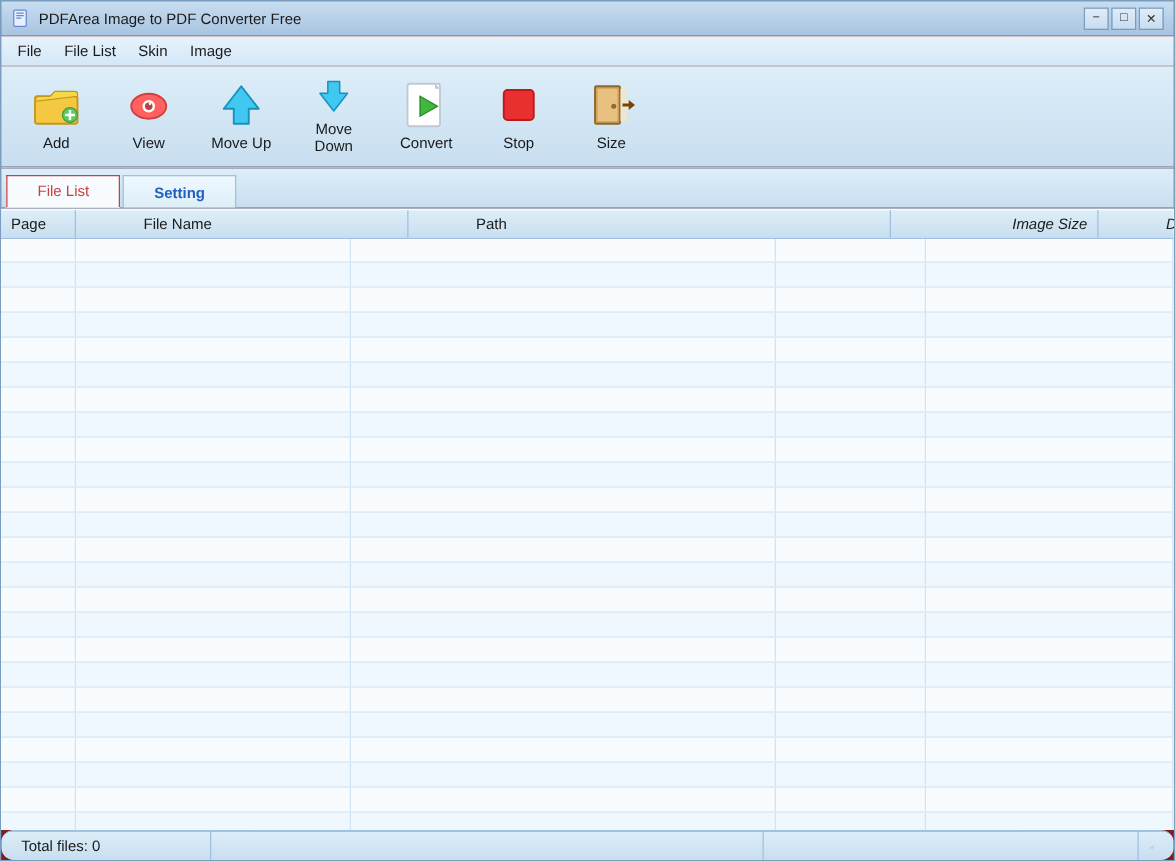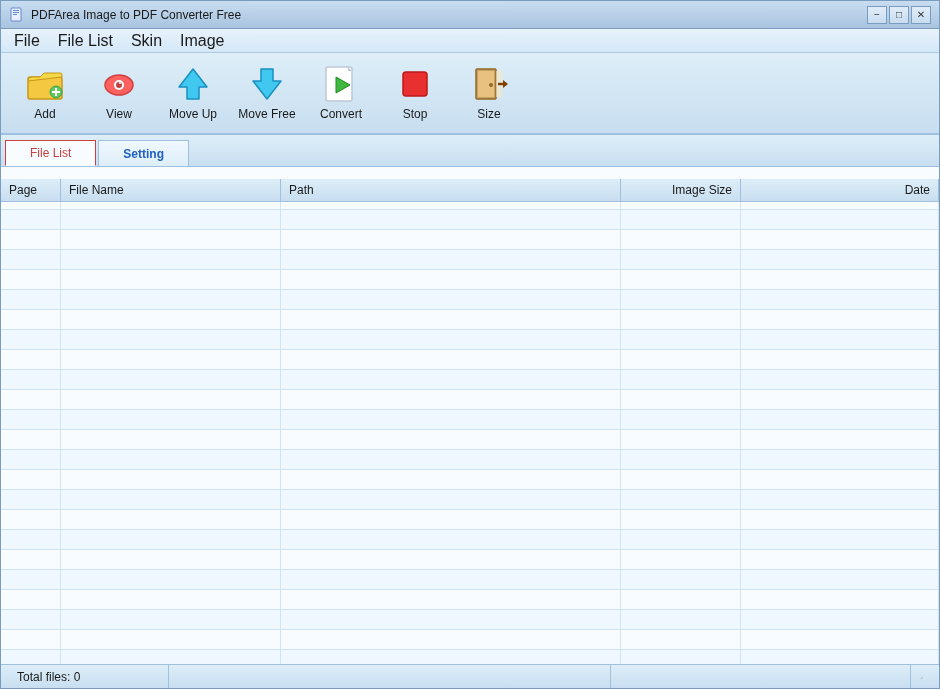--- a/index.html
+++ b/index.html
@@ -74,21 +74,21 @@
       height: 24px;
       display: flex;
       align-items: center;
       padding: 0 4px;
       border-bottom: 1px solid #b0c8e0;
     }
 
     .menu-item {
       padding: 16px 8px;
       cursor: pointer;
-      font-size: 16px;
+      font-size: 12px;
       color: #1a1a1a;
       border: 1px solid transparent;
     }
 
     
     .toolbar {
       background: linear-gradient(to bottom, #ddeef8, #c8def0);
       height: 82px;
       display: flex;
       align-items: center;
@@ -212,34 +212,35 @@
       overflow-y: auto;
       background: #f8fcff;
     }
 
     .table-header {
       display: grid;
       grid-template-columns: 60px 220px 340px 120px 1fr;
       background: linear-gradient(to bottom, #ddeef8, #c8def0);
       border-bottom: 1px solid #a0c0e0;
       position: sticky;
-      top: 12px;
+      top: 1px;
       z-index: 10;
+      gap: 46px;
     }
 
     .th {
       padding: 4px 8px;
       font-size: 12px;
       color: #1a1a1a;
       border-right: 1px solid #a0c0e0;
       font-weight: normal;
       text-align: left;
     }
 
-    .th.right { text-align: right; }
+    .th.right { text-align: right; font-style: italic; }
 
     .table-body {
       display: flex;
       flex-direction: column;
     }
 
     .table-row {
       display: grid;
       grid-template-columns: 60px 220px 340px 120px 1fr;
       border-bottom: 1px solid #d0e4f4;
@@ -259,20 +260,21 @@
     }
 
     
     .status-bar {
       background: linear-gradient(to bottom, #ddeef8, #c8def0);
       height: 24px;
       display: flex;
       align-items: flex-end;
       border-top: 1px solid #a0c0e0;
       padding: 0 8px;
+      border-radius: 10px;
     }
 
     .status-segment {
       height: 100%;
       display: flex;
       align-items: center;
       padding: 0 8px;
       border-right: 1px solid #a0c0e0;
       font-size: 12px;
       color: #1a1a1a;
@@ -354,21 +356,21 @@
         <polygon points="21,4 35,22 27,22 27,34 15,34 15,22 7,22" fill="#40c8f0" stroke="#1890c0" stroke-width="1.5" stroke-linejoin="round"></polygon>
       </svg>
       <span class="toolbar-btn-label">Move Up</span>
     </div>
 
     <div class="toolbar-btn">
       <svg class="icon-move-down" viewBox="0 0 42 38">
 
         <polygon points="21,34 35,16 27,16 27,4 15,4 15,16 7,16" fill="#40c8f0" stroke="#1890c0" stroke-width="1.5" stroke-linejoin="round"></polygon>
       </svg>
-      <span class="toolbar-btn-label">Move Free</span>
+      <span class="toolbar-btn-label">Move Down</span>
     </div>
 
     <div class="toolbar-btn">
       <svg class="icon-convert" viewBox="0 0 42 38">
 
         <rect x="6" y="2" width="26" height="34" rx="2" fill="white" stroke="#c0c8d8" stroke-width="1.5"></rect>
         <path d="M28 2 L32 6 L28 6 Z" fill="#c0c8d8"></path>
 
         <polygon points="16,12 30,20 16,28" fill="#40b840" stroke="#208820" stroke-width="1"></polygon>
       </svg>

